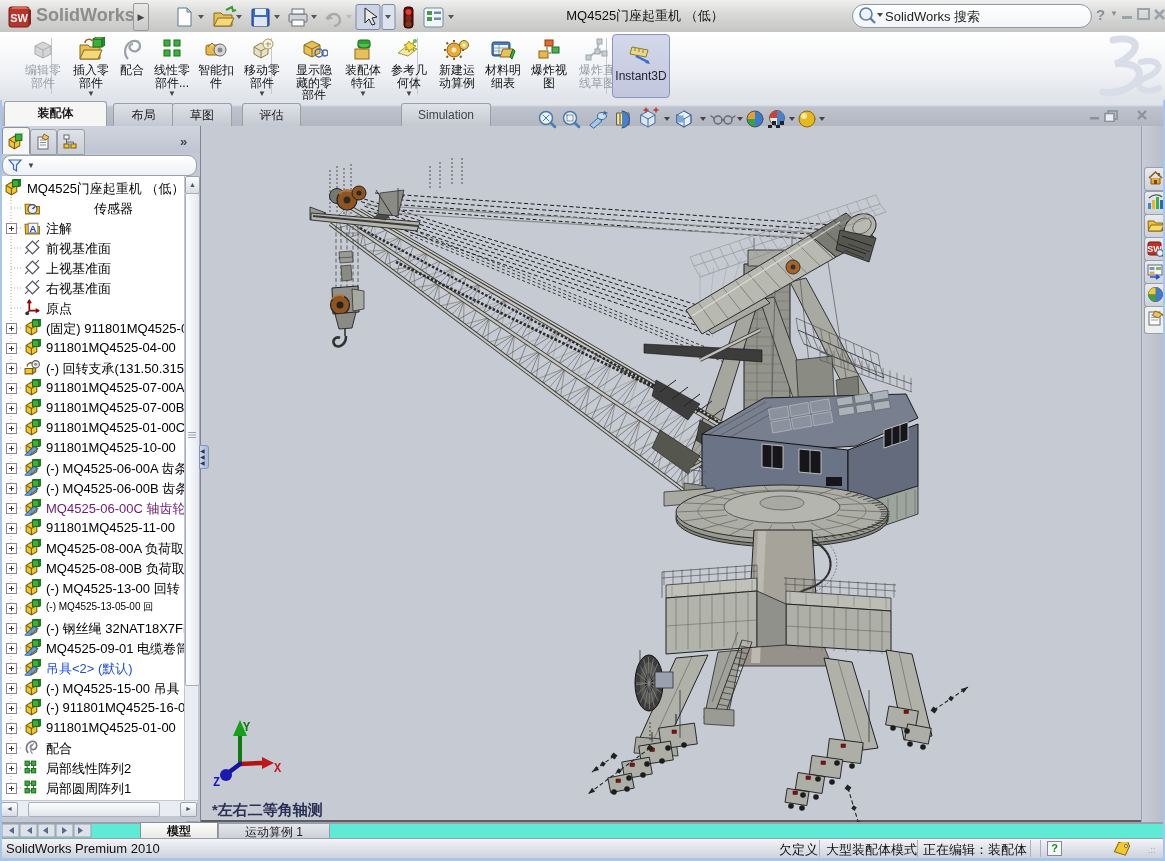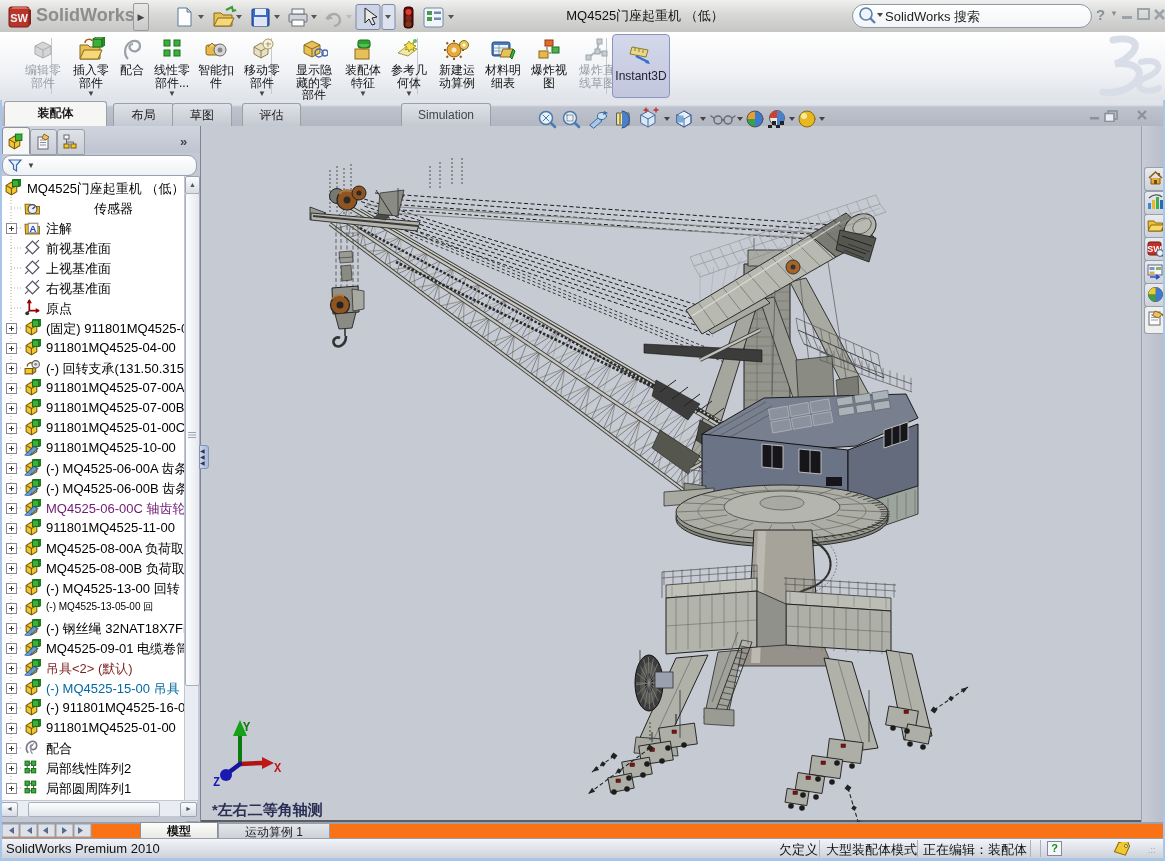--- a/index.html
+++ b/index.html
@@ -3,21 +3,21 @@
 <style>
 html,body{margin:0;padding:0;}
 body{width:1165px;height:861px;overflow:hidden;font-family:"Liberation Sans",sans-serif;position:relative;background:#c6cad3;}
 .abs{position:absolute;}
 #titlebar{left:0;top:0;width:1165px;height:32px;background:linear-gradient(#f0f0ee,#d8d8d6 45%,#c6c6c4);border-bottom:1px solid #9a9a9a;}
 #ribbon{left:0;top:32px;width:1165px;height:68px;background:linear-gradient(#ffffff,#f0f2f5 60%,#dfe2e8);}
 #tabrow{left:0;top:100px;width:1165px;height:26px;background:linear-gradient(180deg,#e2e5ea 0px,#dfe2e8 5px,#bfc3cd 7px,#b2b6c0 100%);}
 #leftpanel{left:0;top:126px;width:200px;height:696px;background:#c3c8d2;border-right:1px solid #7e8494;}
 #viewport{left:200px;top:126px;width:941px;height:696px;background:#c6cad3;overflow:hidden;}
 #taskpane{left:1141px;top:126px;width:24px;height:696px;background:linear-gradient(90deg,#c8ccd6,#b8bcc6);border-left:1px solid #9aa0ac;}
-#bottomtabs{left:0;top:822px;width:1165px;height:16px;background:#f97316;}
+#bottomtabs{left:0;top:822px;width:1165px;height:16px;background:#5eead4;}
 #statusbar{left:0;top:838px;width:1165px;height:20px;background:linear-gradient(#f2f4f8,#ccd0da);border-top:1px solid #98a0ac;}
 #bottomborder{left:0;top:858px;width:1165px;height:3px;background:#a9c5e8;}
 
 .ritem{position:absolute;top:4px;text-align:center;font-size:12px;line-height:12.5px;color:#111;margin-left:16px;}
 .ritem .ric{height:28px;display:flex;align-items:center;justify-content:center;}
 .ritem .drop{color:#444;font-size:8px;line-height:8px;margin-top:1px;}
 .gray{color:#9aa0a8;}
 
 .tab{position:absolute;top:3px;height:22px;line-height:22px;text-align:center;font-size:12px;color:#1a1a1a;background:linear-gradient(#dfe2e8,#c4c8d0);border:1px solid #9aa0aa;border-bottom:none;border-radius:3px 3px 0 0;}
 .tab.active{background:#f6f7f5;height:24px;top:1px;z-index:3;}
@@ -1425,34 +1425,34 @@
       </svg>
     </div>
 <svg class="abs" style="left:24px;top:533px" width="17" height="17" viewBox="0 0 16 16">
       <path d="M2 6 l5 -3 l5 3 v6 l-5 3 l-5 -3 z" fill="#f0c830" stroke="#7a5a10"></path>
       <path d="M2 6 l5 3 l5 -3 M7 9 v6" fill="none" stroke="#7a5a10"></path>
       <rect x="8" y="1" width="6" height="6" fill="#3ab03a" stroke="#1a701a"></rect>
       <path d="M8 1 l2 -1 h6 l-2 1z" fill="#80d080" stroke="#1a701a"></path>
       <path d="M14 1 l2 -1 v6 l-2 1z" fill="#209020" stroke="#1a701a"></path>
       <path d="M1 15 L9 7 L13 9 L5 16 Z" fill="#5a9ae0" opacity="0.85" stroke="#2a5a9a"></path>
     </svg>
-<div class="abs" style="left:46px;top:534px;font-size:13px;color:#7f1d1d;white-space:nowrap;width:138px;overflow:hidden;">吊具&lt;2&gt; (默认)</div>
+<div class="abs" style="left:46px;top:534px;font-size:13px;color:#1d4ed8;white-space:nowrap;width:138px;overflow:hidden;">吊具&lt;2&gt; (默认)</div>
 <div class="abs" style="left:6px;top:557px;width:9px;height:9px;background:#fff;border:1px solid #889;">
       <svg width="9" height="9" style="display:block">
         <path d="M2 4.5 h5 M4.5 2 v5" stroke="#333"></path>
       </svg>
     </div>
 <svg class="abs" style="left:24px;top:553px" width="17" height="17" viewBox="0 0 16 16">
       <path d="M2 6 l5 -3 l5 3 v6 l-5 3 l-5 -3 z" fill="#f0c830" stroke="#7a5a10"></path>
       <path d="M2 6 l5 3 l5 -3 M7 9 v6" fill="none" stroke="#7a5a10"></path>
       <rect x="8" y="1" width="6" height="6" fill="#3ab03a" stroke="#1a701a"></rect>
       <path d="M8 1 l2 -1 h6 l-2 1z" fill="#80d080" stroke="#1a701a"></path>
       <path d="M14 1 l2 -1 v6 l-2 1z" fill="#209020" stroke="#1a701a"></path>
     </svg>
-<div class="abs" style="left:46px;top:554px;font-size:13px;color:#0369a1;white-space:nowrap;width:138px;overflow:hidden;">(-) MQ4525-15-00 吊具</div>
+<div class="abs" style="left:46px;top:554px;font-size:13px;color:#000000;white-space:nowrap;width:138px;overflow:hidden;">(-) MQ4525-15-00 吊具</div>
 <div class="abs" style="left:6px;top:577px;width:9px;height:9px;background:#fff;border:1px solid #889;">
       <svg width="9" height="9" style="display:block">
         <path d="M2 4.5 h5 M4.5 2 v5" stroke="#333"></path>
       </svg>
     </div>
 <svg class="abs" style="left:24px;top:573px" width="17" height="17" viewBox="0 0 16 16">
       <path d="M2 6 l5 -3 l5 3 v6 l-5 3 l-5 -3 z" fill="#f0c830" stroke="#7a5a10"></path>
       <path d="M2 6 l5 3 l5 -3 M7 9 v6" fill="none" stroke="#7a5a10"></path>
       <rect x="8" y="1" width="6" height="6" fill="#3ab03a" stroke="#1a701a"></rect>
       <path d="M8 1 l2 -1 h6 l-2 1z" fill="#80d080" stroke="#1a701a"></path>

